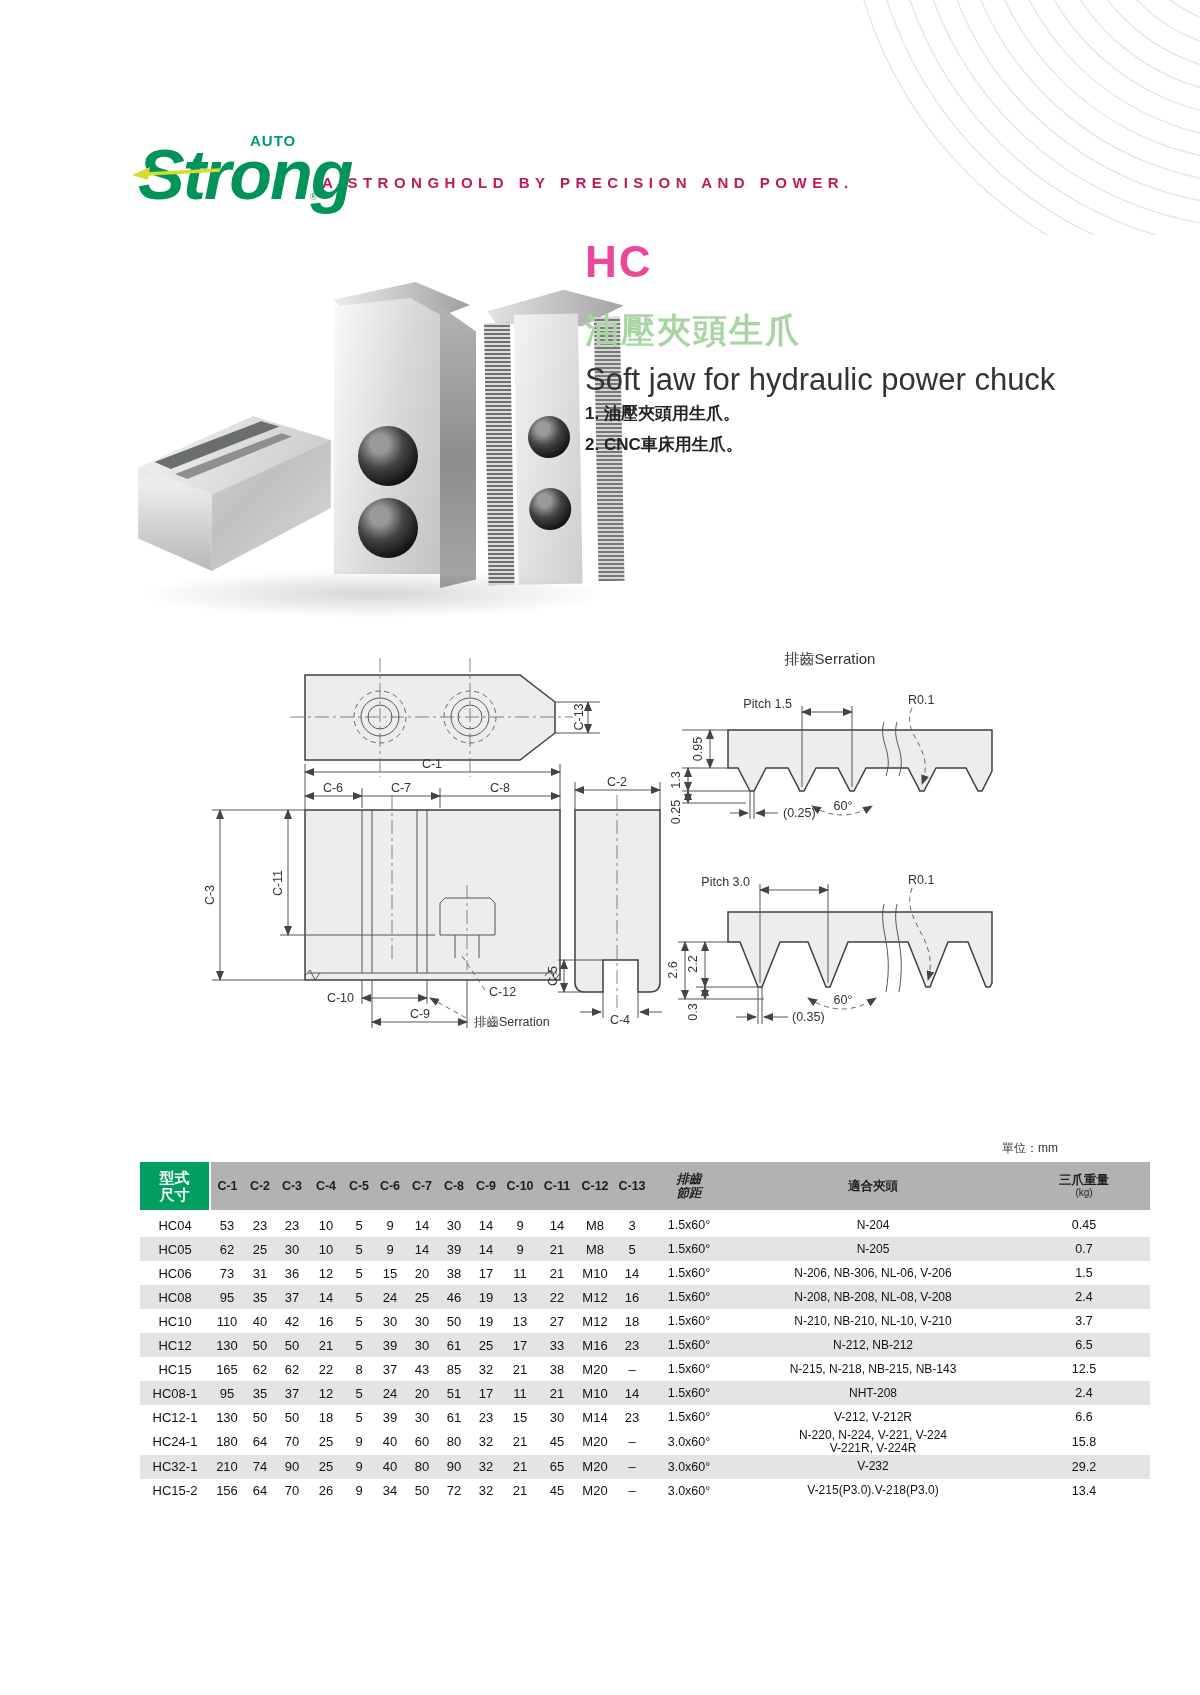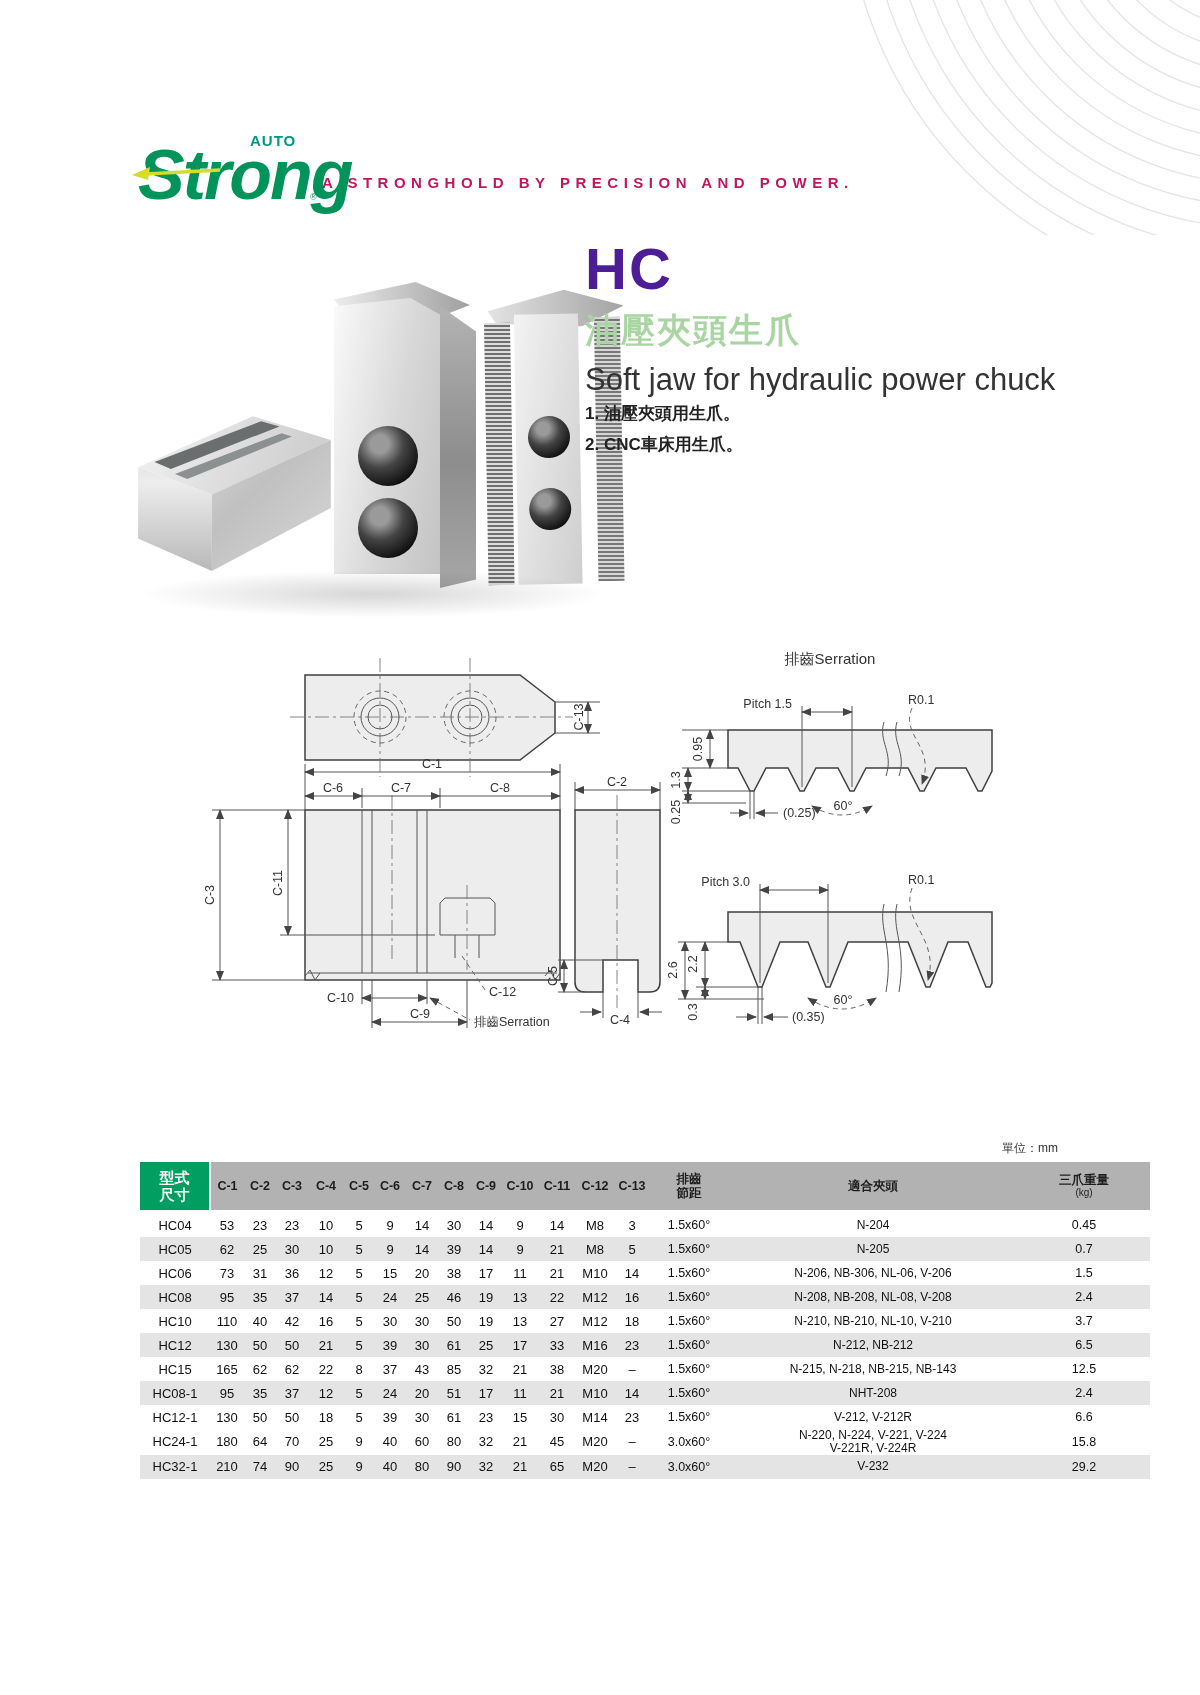--- a/index.html
+++ b/index.html
@@ -10,21 +10,21 @@
   
   .logo{position:absolute;left:138px;top:140px;width:190px;height:70px;}
   .brand{font-style:italic;font-weight:800;font-size:48px;letter-spacing:-2px;color:#00935a;line-height:1;}
   .brand .cap{font-size:70px;}
   .auto{position:absolute;left:112px;top:-8px;font-size:15px;font-weight:700;color:#00997e;letter-spacing:1px;}
   .reg{position:absolute;left:172px;top:52px;font-size:9px;color:#00935a;}
   .logo-arrow{position:absolute;left:-6px;top:22px;}
   .tagline{position:absolute;left:322px;top:174px;font-size:15px;font-weight:700;
            letter-spacing:5.5px;color:#be185d;}
   
-  .hc-title{position:absolute;left:585px;top:240px;font-size:58px;font-weight:800;color:#4c1d95;line-height:1;letter-spacing:2px;}
+  .hc-title{position:absolute;left:585px;top:240px;font-size:44px;font-weight:800;color:#ec4899;line-height:1;letter-spacing:2px;}
   .hc-sub{position:absolute;left:585px;top:308px;font-size:34px;font-weight:700;color:#a9d5a3;letter-spacing:2px;}
   .hc-en{position:absolute;left:585px;top:362px;font-size:31px;font-weight:400;color:#333;}
   .features{position:absolute;left:585px;top:398px;font-size:17px;font-weight:700;color:#222;line-height:1.85;white-space:pre-line;}
   
   #photo{position:absolute;left:128px;top:238px;width:500px;height:376px;}
   #photo::after{content:"";position:absolute;left:10px;right:20px;bottom:-4px;height:48px;
      background:radial-gradient(ellipse at 50% 50%,rgba(0,0,0,.16),rgba(0,0,0,0) 70%);}
   .ph{position:absolute;}
   .jawA{left:6px;top:168px;width:205px;height:170px;}
   .jawA .f{position:absolute;inset:0;}
@@ -66,21 +66,21 @@
   .dim{fill:none;stroke:#555;stroke-width:1;}
   .cl{fill:none;stroke:#777;stroke-width:.9;stroke-dasharray:14 4 3 4;}
   .dash{fill:none;stroke:#666;stroke-width:1;stroke-dasharray:5 4;}
   
   .unit{position:absolute;left:940px;top:1140px;width:180px;text-align:center;font-size:12px;color:#333;}
   .spec{position:absolute;left:140px;top:1162px;width:980px;border-collapse:collapse;table-layout:fixed;}
   .spec th{background:#b2b2b2;font-size:12.5px;font-weight:700;color:#1c1c1c;height:48px;
            border-bottom:3px solid #fff;padding:0;line-height:1.15;}
   .spec th.model{background:#009e60;color:#fff;font-size:15px;border-right:2px solid #fff;white-space:pre-line;}
   .spec th .small{display:block;font-size:10px;font-weight:400;}
-  .spec th.two{white-space:pre-line;}
+  .spec th.two{white-space:pre-line;font-style:italic;}
   .spec td{height:24px;padding:0 2px;text-align:center;font-size:13px;color:#111;}
   .spec td.chuck{font-size:12px;white-space:pre-line;line-height:1.08;}
   .spec td.pitch,.spec td.weight{font-size:12.5px;}
   .spec tr.alt td{background:#e4e4e4;}
 </style>
 </head>
 <body>
 
 <div class="page">
 
@@ -550,16 +550,35 @@
           <td>90</td>
           <td>32</td>
           <td>21</td>
           <td>65</td>
           <td>M20</td>
           <td>–</td>
           <td class="pitch">3.0x60°</td>
           <td class="chuck">V-232</td>
           <td class="weight">29.2</td>
         </tr>
+        <tr>
+          <td class="model">HC15-2</td>
+          <td>156</td>
+          <td>64</td>
+          <td>70</td>
+          <td>26</td>
+          <td>9</td>
+          <td>34</td>
+          <td>50</td>
+          <td>72</td>
+          <td>32</td>
+          <td>21</td>
+          <td>45</td>
+          <td>M20</td>
+          <td>–</td>
+          <td class="pitch">3.0x60°</td>
+          <td class="chuck">V-215(P3.0).V-218(P3.0)</td>
+          <td class="weight">13.4</td>
+        </tr>
       </tbody>
   </table>
 
 </div>
 
 </body></html>

